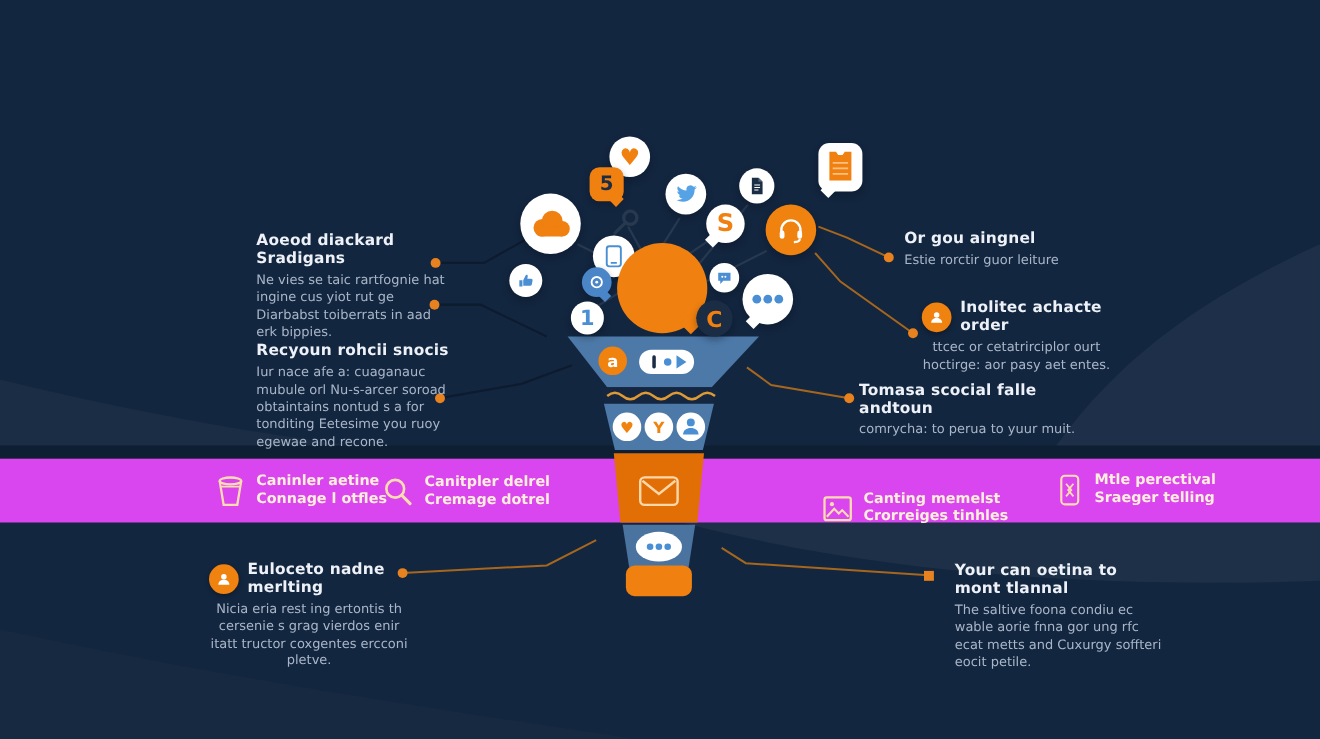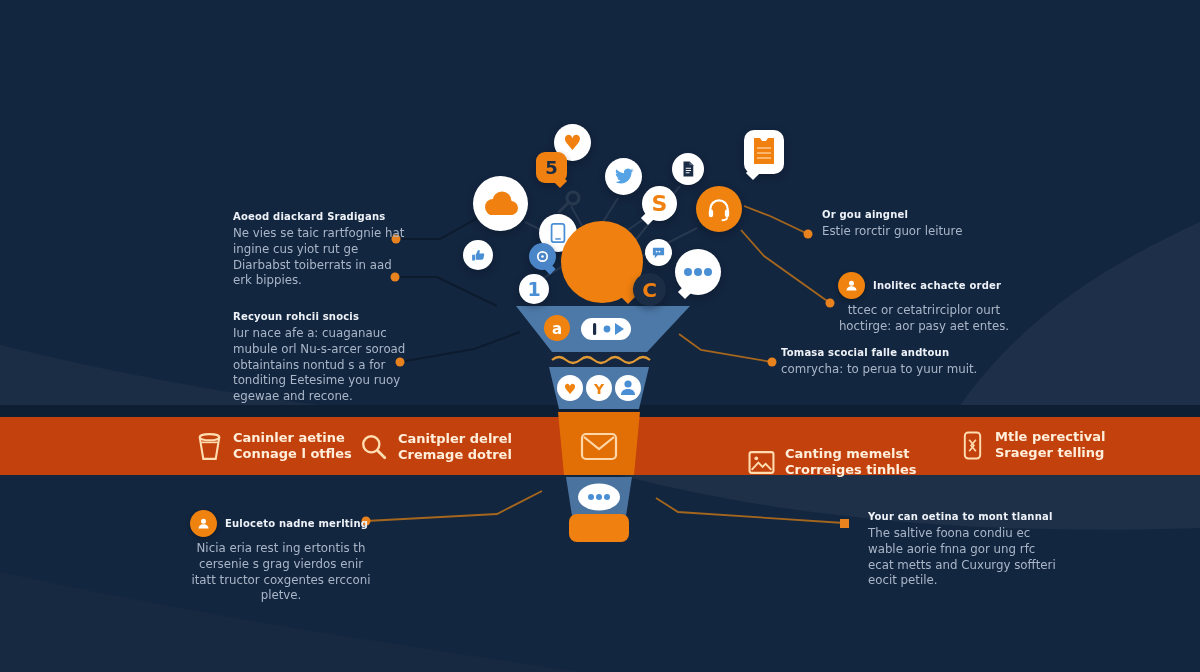--- a/index.html
+++ b/index.html
@@ -2,28 +2,28 @@
 <html><head>
 <meta charset="utf-8">
 <style>
   html,body{margin:0;padding:0;background:#0c1830;}
   #canvas{position:relative;width:1200px;height:672px;overflow:hidden;
           background:#13263f;font-family:"DejaVu Sans","Liberation Sans",sans-serif;}
   svg.layer{position:absolute;left:0;top:0;width:1200px;height:672px;}
 
   
   .callout{position:absolute;}
-  .callout .title{font-size:10px;font-weight:bold;color:#eef2f8;letter-spacing:.2px;}
+  .callout .title{font-size:14px;font-weight:bold;color:#eef2f8;letter-spacing:.2px;}
   .callout .body{font-size:11.8px;line-height:1.34;color:#a9b6c8;margin-top:4px;}
   .co-head{display:flex;align-items:center;gap:8px;}
   .picon{width:27px;height:27px;border-radius:50%;background:#f0820f;flex:0 0 auto;
          display:flex;align-items:center;justify-content:center;box-shadow:0 2px 5px rgba(0,0,0,.3);}
 
   
-  #band{position:absolute;left:0;top:417px;width:1200px;height:58px;background:#c2410c;}
+  #band{position:absolute;left:0;top:417px;width:1200px;height:58px;background:#d946ef;}
   #band-shadow{position:absolute;left:0;top:405px;width:1200px;height:12px;background:#0e1e33;}
   .band-item{position:absolute;display:flex;align-items:center;gap:10px;color:#ffeeda;}
   .band-text{font-size:13px;font-weight:600;line-height:16px;color:#ffeeda;}
 
   
   .icn{position:absolute;background:#fff;border-radius:50%;display:flex;align-items:center;
        justify-content:center;box-shadow:0 3px 7px rgba(5,15,30,.35);z-index:5;}
   .glyph-orange{color:#f0800f;font-weight:bold;}
   .glyph-dark{color:#1b2c45;font-weight:bold;}
   .glyph-blue{color:#4a8fd4;font-weight:bold;}
@@ -50,21 +50,21 @@
         <ellipse cx="13" cy="6" rx="9.5" ry="3" fill="none" stroke="#ffddb0" stroke-width="2"></ellipse>
         <path d="M3.5 6 L7 27 H19 L22.5 6" fill="none" stroke="#ffddb0" stroke-width="2"></path>
         <line x1="5" y1="11" x2="21" y2="11" stroke="#ffddb0" stroke-width="1.6"></line>
       </svg>
       <div class="band-text">
         <div>Caninler aetine</div>
         <div>Connage l otfles</div>
       </div>
     </div>
 
-    <div class="band-item" style="left:360px;top:14px;justify-content:space-between;">
+    <div class="band-item" style="left:348px;top:14px;justify-content:space-between;">
       <svg width="28" height="28" viewBox="0 0 26 26">
         <circle cx="10.5" cy="10.5" r="7.5" fill="none" stroke="#ffddb0" stroke-width="2.2"></circle>
         <line x1="16" y1="16" x2="23" y2="23" stroke="#ffddb0" stroke-width="2.6" stroke-linecap="round"></line>
       </svg>
       <div class="band-text">
         <div>Canitpler delrel</div>
         <div>Cremage dotrel</div>
       </div>
     </div>
 

